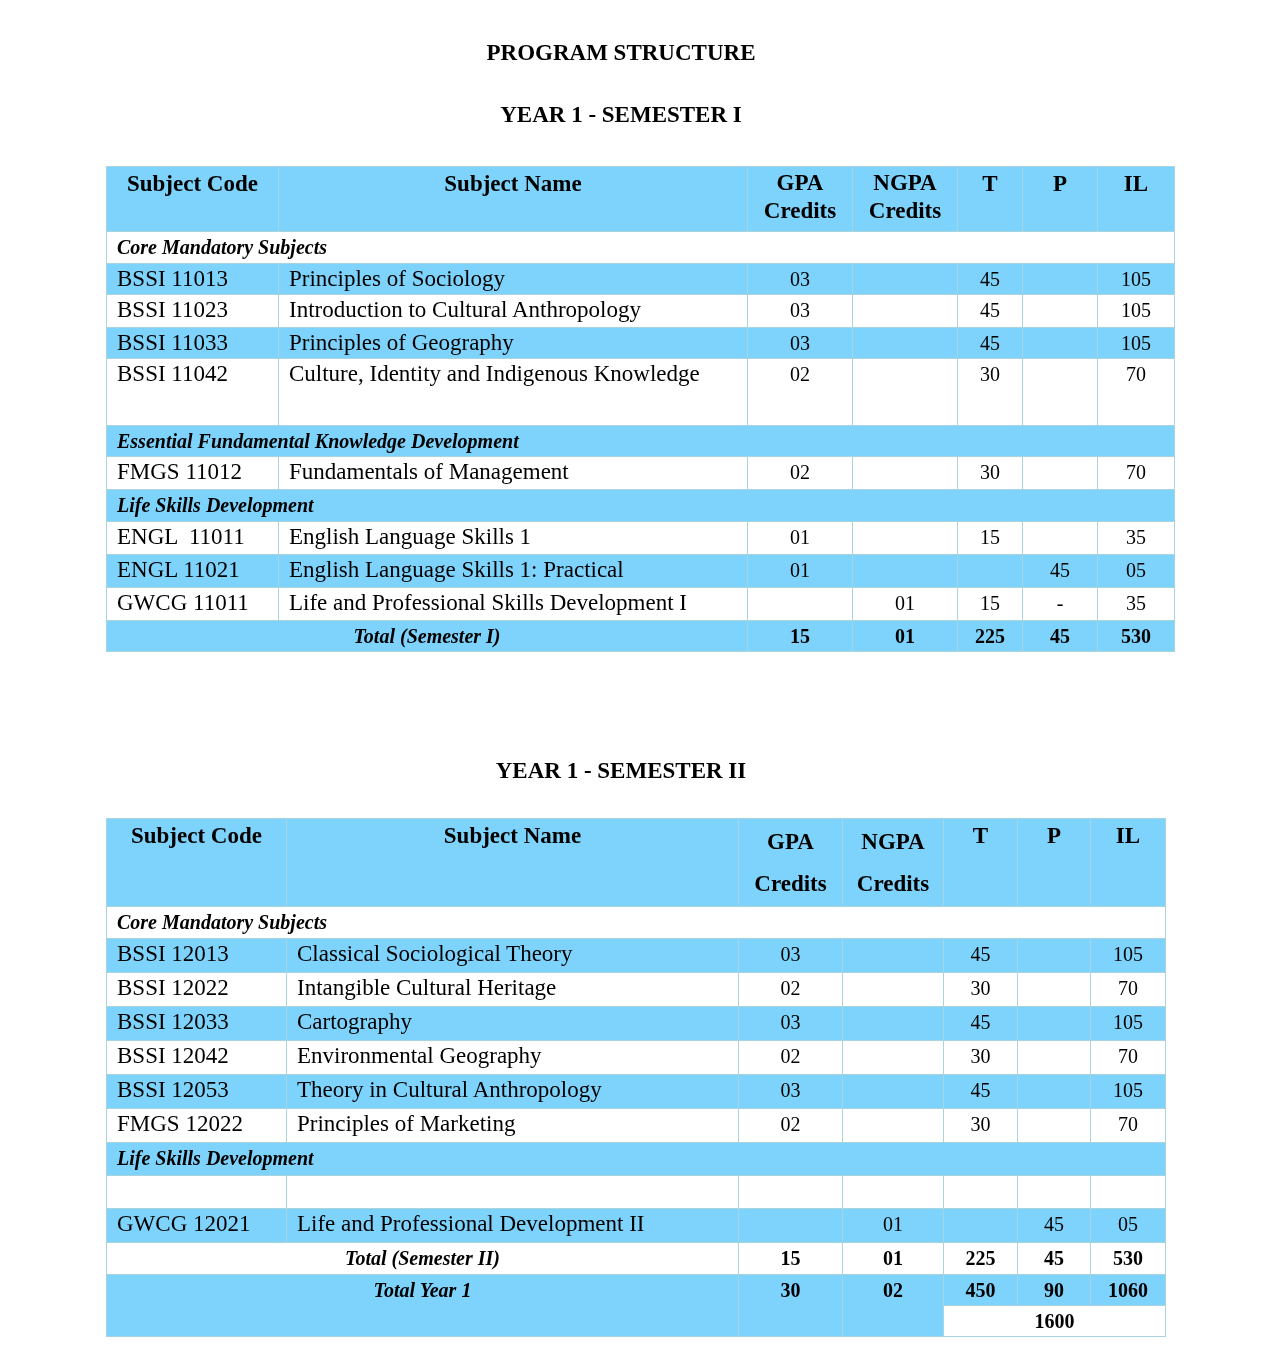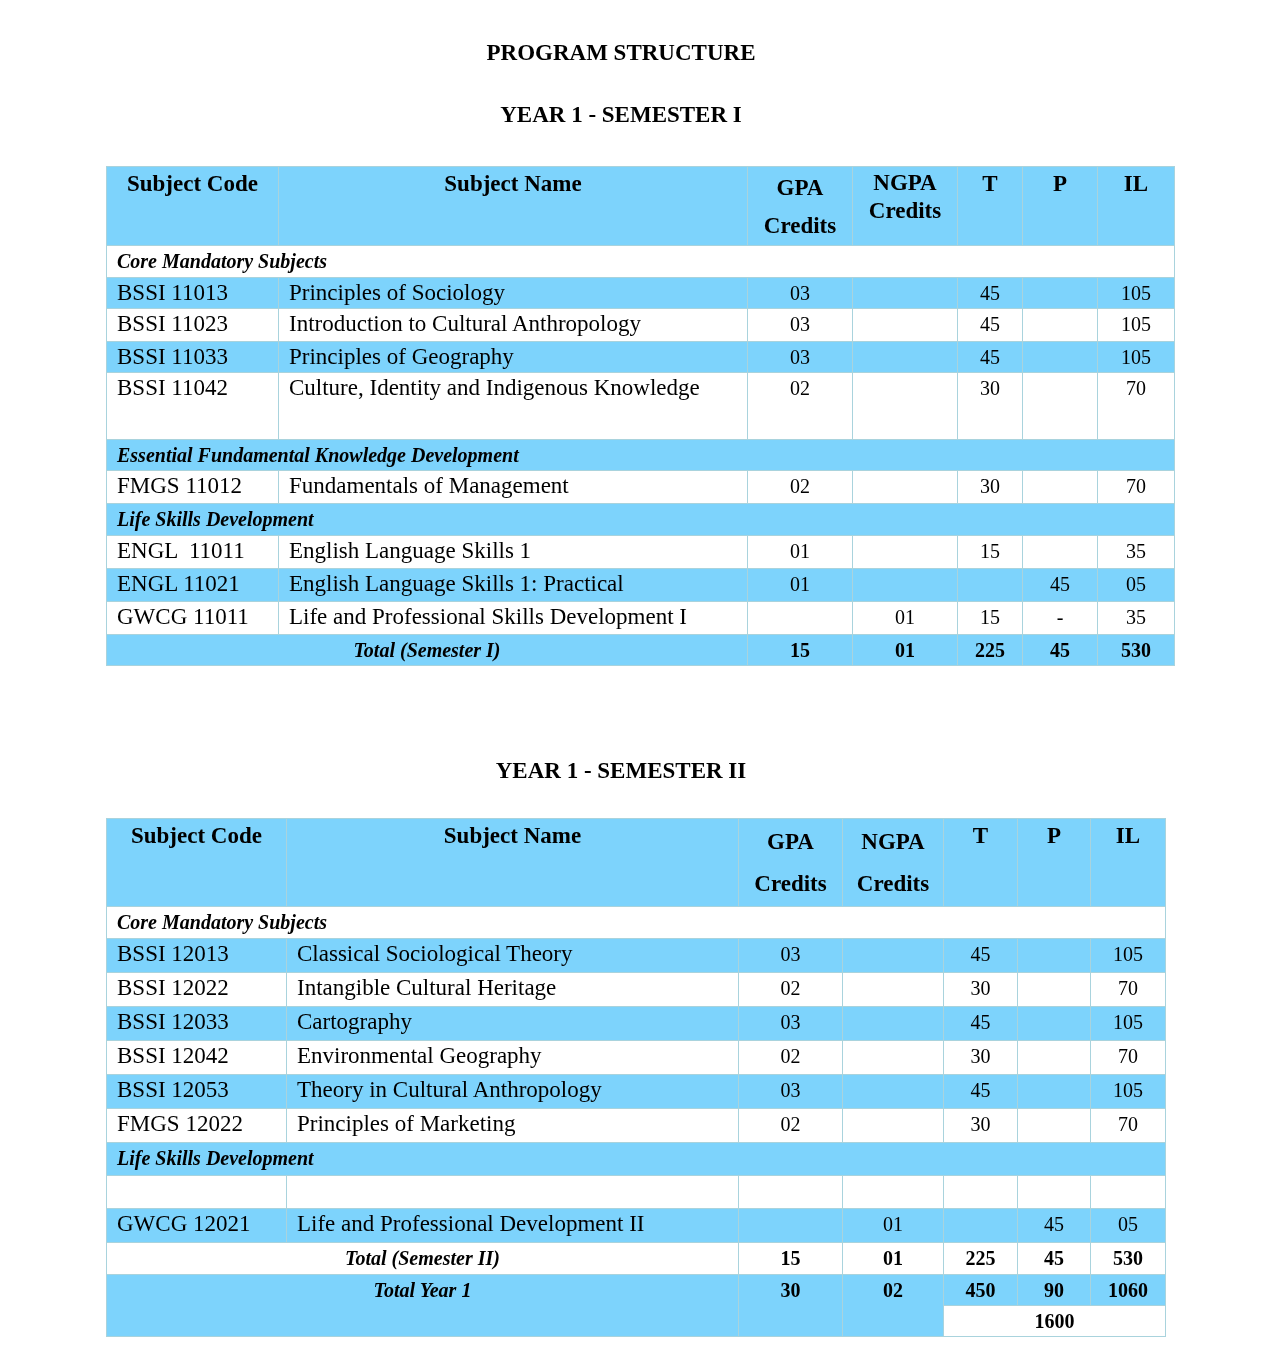--- a/index.html
+++ b/index.html
@@ -28,21 +28,21 @@
       <col style="width:105px">
       <col style="width:105px">
       <col style="width:65px">
       <col style="width:75px">
       <col style="width:77px">
   </colgroup>
   <tbody>
       <tr class="shade" style="height:65px;">
     <th style="padding-top:2px;">Subject Code</th>
     <th style="padding-top:2px;">Subject Name</th>
-    <th style="padding-top:2px; white-space:normal; line-height:38px;">GPA Credits</th>
+    <th style="padding-top:2px; white-space:normal; line-height:28px;">GPA Credits</th>
     <th style="padding-top:2px; white-space:normal; line-height:28px;">NGPA Credits</th>
     <th style="padding-top:2px;">T</th>
     <th style="padding-top:2px;">P</th>
     <th style="padding-top:2px;">IL</th>
   </tr>
   <tr class="white" style="height:32px;">
     <td colspan="7" class="sect">Core Mandatory Subjects</td>
   </tr>
   <tr class="shade" style="height:30px;padding-left:44px;">
     <td>BSSI 11013</td>

